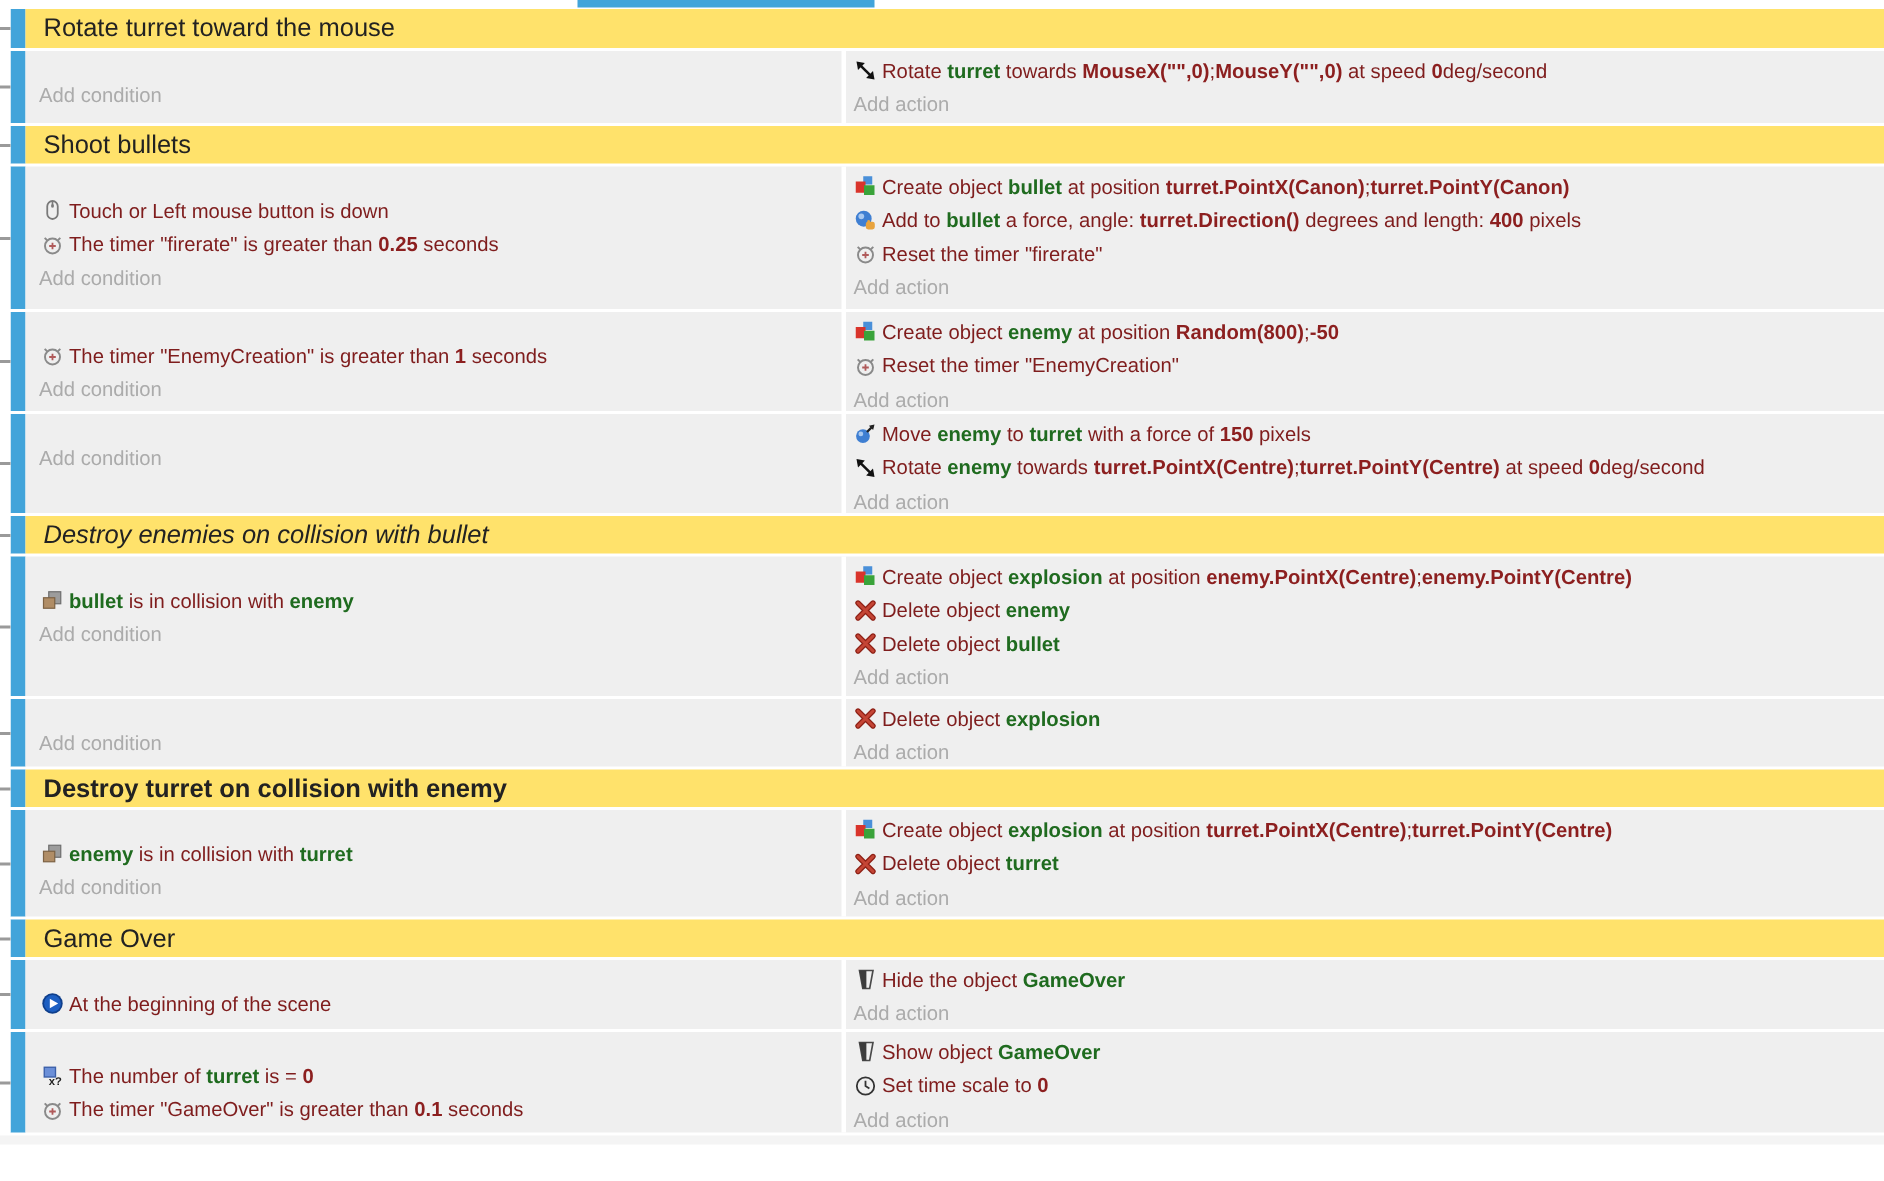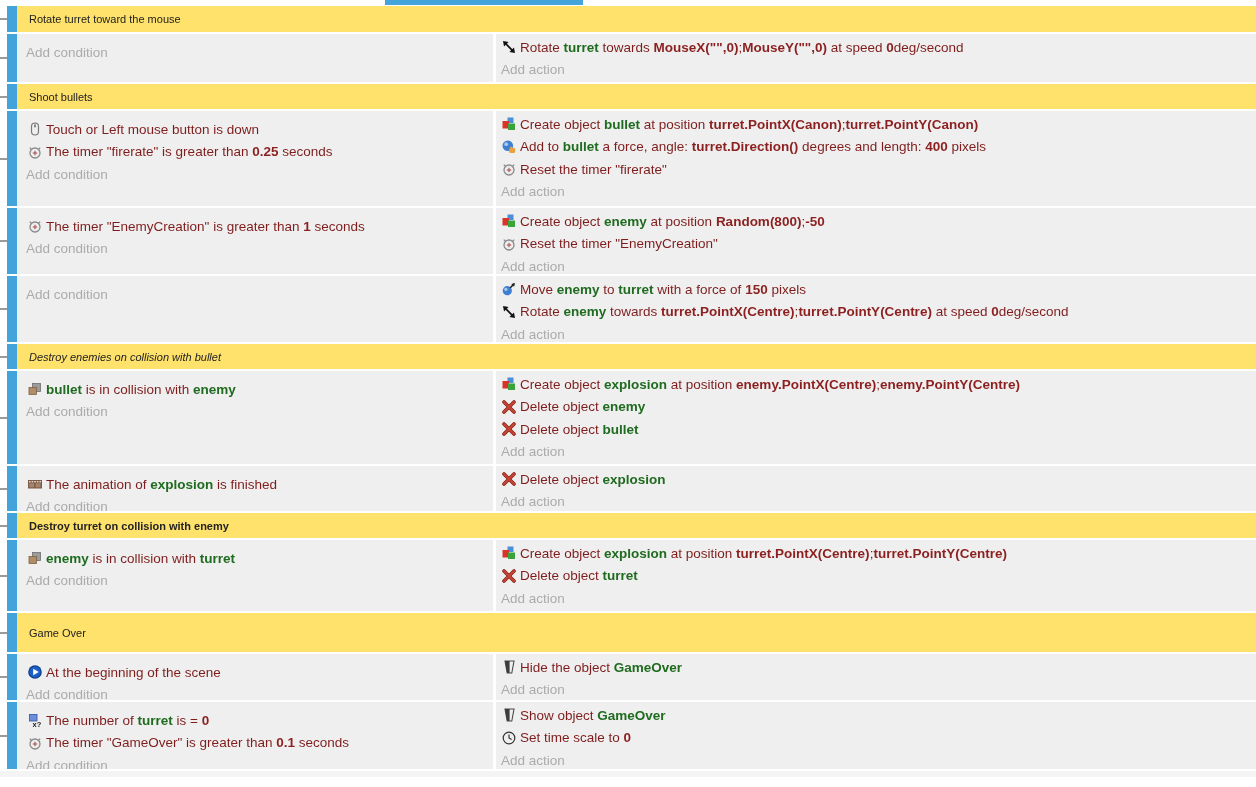--- a/index.html
+++ b/index.html
@@ -10,24 +10,24 @@
   }
   #sheet{width:1256px;height:787px;position:relative;background:#fff;}
   .top-strip{height:6px;position:relative;background:#ffffff;}
   .top-indicator{position:absolute;top:0;height:5px;background:var(--bar,#42a4da);}
   .block{display:flex;align-items:stretch;margin-bottom:2px;}
   .gutter{width:7px;flex:none;position:relative;background:#fff;}
   .gutter::after{content:"";position:absolute;left:0;top:calc(50% - 1px);width:7px;height:2px;background:#9a9a9a;}
   .bar{width:10px;flex:none;background:var(--bar,#42a4da);}
   .group-content{
     flex:1;display:flex;align-items:center;background:var(--group-bg,#ffe26b);
-    font-size:11px;color:#222;padding-left:12px;
+    font-size:17px;color:#222;padding-left:12px;
   }
   .event-content{flex:1;display:flex;background:var(--event-bg,#efefef);}
-  .col-conditions{width:476px;flex:none;padding-top:7px;overflow:hidden;}
+  .col-conditions{width:544px;flex:none;padding-top:18px;overflow:hidden;}
   .col-divider{width:3px;flex:none;background:#ffffff;}
   .col-actions{flex:1;padding-top:2px;overflow:hidden;}
   .line{height:22.5px;display:flex;align-items:center;padding-left:9px;font-size:13.5px;color:#1c1c1c;}
   .col-actions .line{padding-left:4px;}
   .icon{width:17px;height:16px;flex:none;margin-right:3px;display:flex;align-items:center;justify-content:center;}
   .icon svg{display:block;}
   .segs{white-space:pre;}
   .seg-n{color:#7f1d1d;}
   .seg-g{color:var(--obj,#1f6b1f);font-weight:700;}
   .seg-r{color:var(--param,#8c1f1f);font-weight:700;}
@@ -284,35 +284,20 @@
             </div>
             <div class="add-link">Add action</div>
           </div>
         </div>
       </div>
       <div class="block" style="height: 45px;">
         <div class="gutter"></div>
         <div class="bar"></div>
         <div class="event-content">
           <div class="col-conditions">
-            <div class="line">
-              <span class="icon">
-                <svg width="16" height="16" viewBox="0 0 16 16">
-                  <rect x="1" y="4" width="14" height="8.5" fill="#7d5a48"></rect>
-                  <rect x="2" y="5" width="1.6" height="1.4" fill="#e8dcd2"></rect>
-                  <rect x="4.6" y="5" width="1.6" height="1.4" fill="#e8dcd2"></rect>
-                  <rect x="7.2" y="5" width="1.6" height="1.4" fill="#e8dcd2"></rect>
-                  <rect x="9.8" y="5" width="1.6" height="1.4" fill="#e8dcd2"></rect>
-                  <rect x="12.4" y="5" width="1.6" height="1.4" fill="#e8dcd2"></rect>
-                  <rect x="2.2" y="7.2" width="5" height="4.2" fill="#a3836d"></rect>
-                  <rect x="8.6" y="7.2" width="5" height="4.2" fill="#a3836d"></rect>
-                </svg>
-              </span>
-              <span class="segs"><span class="seg-n">The animation of </span><span class="seg-g">explosion</span><span class="seg-n"> is finished</span></span>
-            </div>
             <div class="add-link">Add condition</div>
           </div>
           <div class="col-divider"></div>
           <div class="col-actions">
             <div class="line">
               <span class="icon">
                 <svg width="16" height="16" viewBox="0 0 16 16">
                   <path d="M3 3 L13 13 M13 3 L3 13" stroke="#8e2015" stroke-width="3.6" stroke-linecap="round"></path>
                   <path d="M3 3 L13 13 M13 3 L3 13" stroke="#c44535" stroke-width="2" stroke-linecap="round"></path>
                 </svg>
@@ -364,21 +349,21 @@
                   <path d="M3 3 L13 13 M13 3 L3 13" stroke="#8e2015" stroke-width="3.6" stroke-linecap="round"></path>
                   <path d="M3 3 L13 13 M13 3 L3 13" stroke="#c44535" stroke-width="2" stroke-linecap="round"></path>
                 </svg>
               </span>
               <span class="segs"><span class="seg-n">Delete object </span><span class="seg-g">turret</span></span>
             </div>
             <div class="add-link">Add action</div>
           </div>
         </div>
       </div>
-      <div class="block" style="height: 39px;">
+      <div class="block" style="height: 25px;">
         <div class="gutter"></div>
         <div class="bar"></div>
         <div class="group-content">
           <span>Game Over</span>
         </div>
       </div>
       <div class="block" style="height: 46px;">
         <div class="gutter"></div>
         <div class="bar"></div>
         <div class="event-content">

